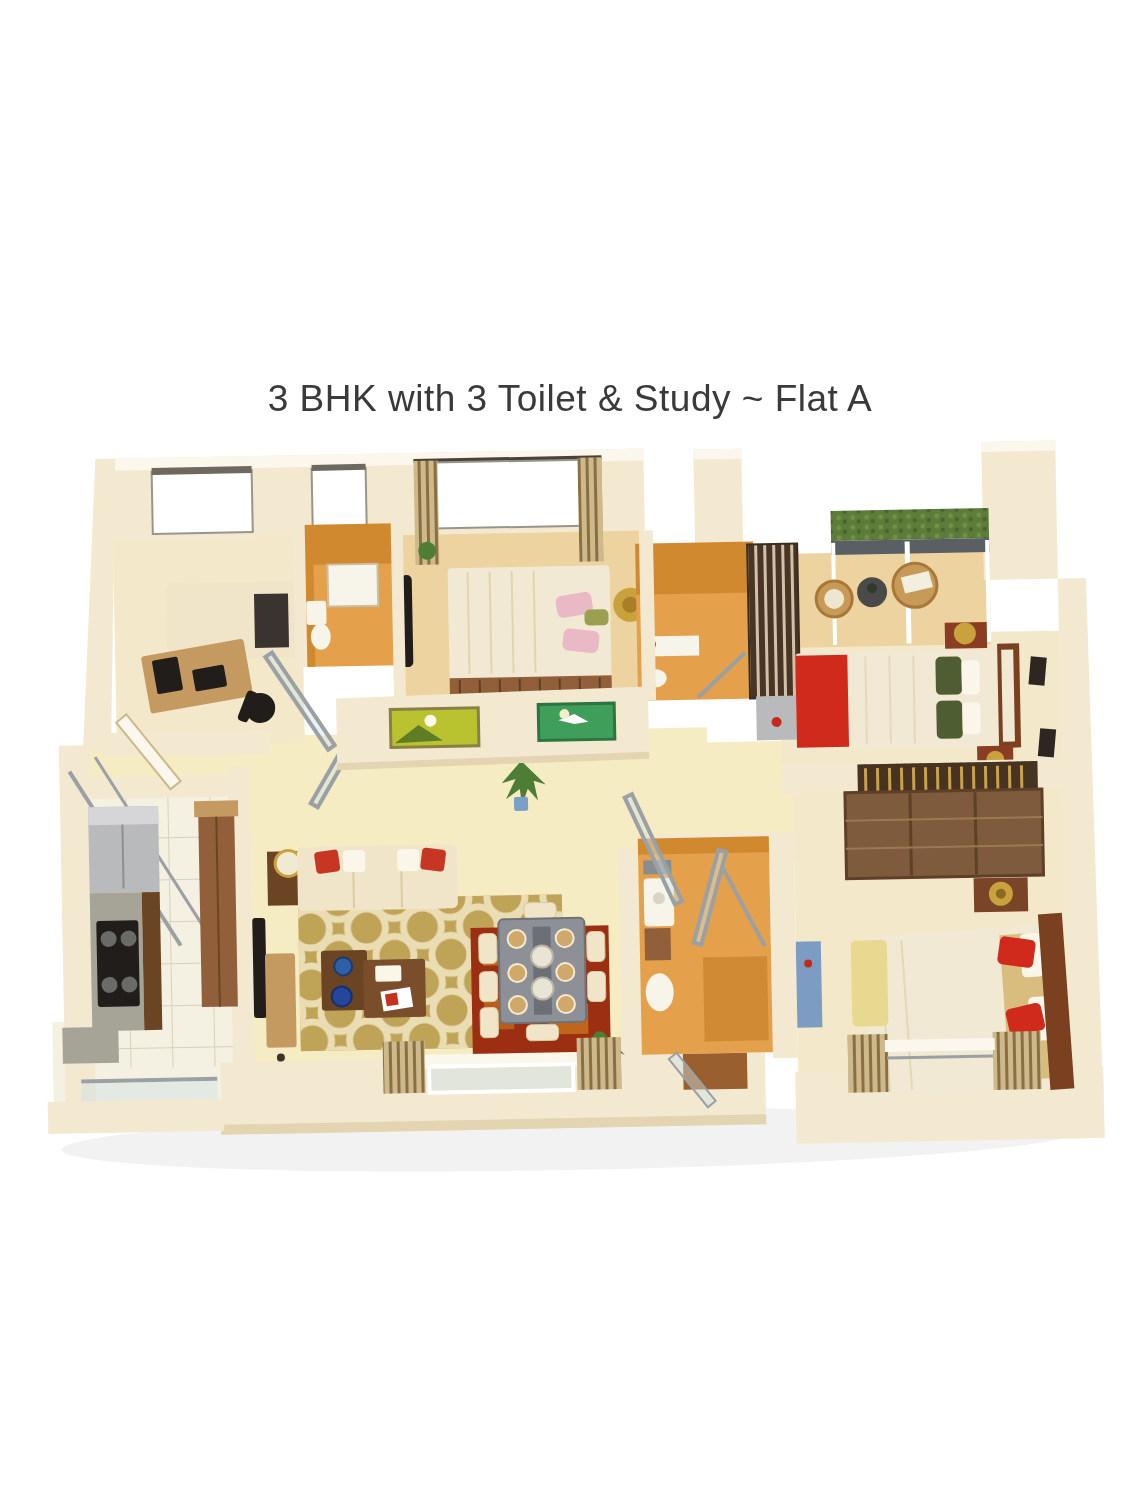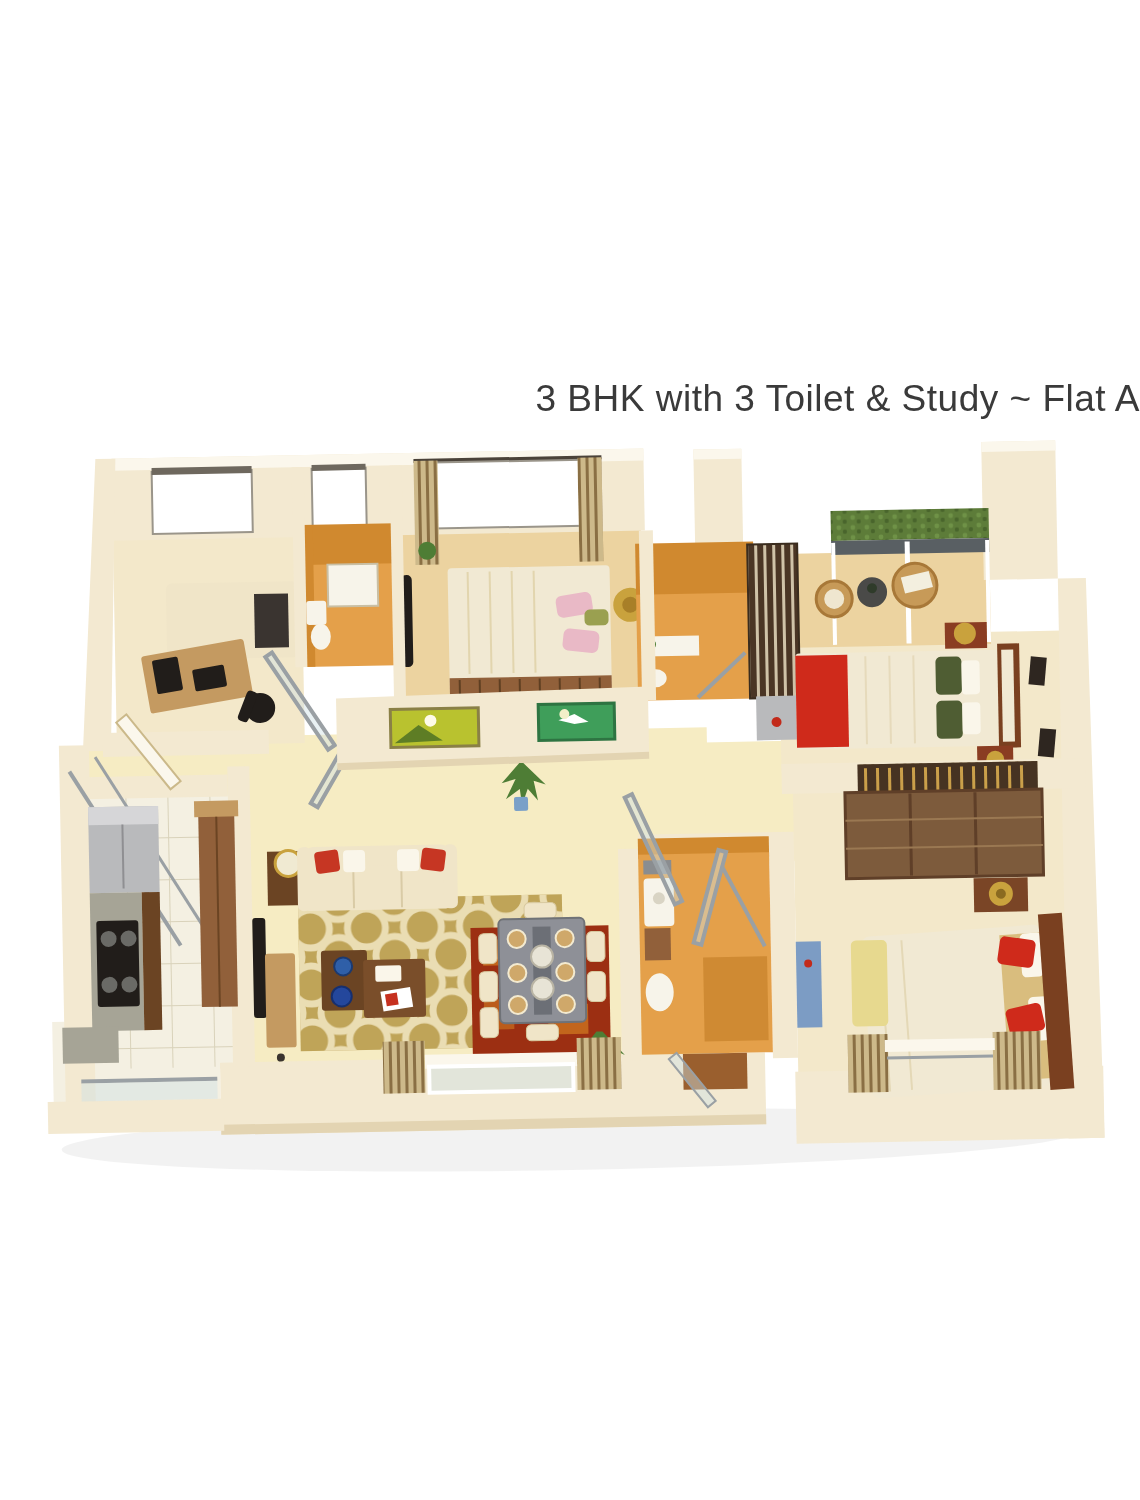--- a/index.html
+++ b/index.html
@@ -1,18 +1,18 @@
 <!DOCTYPE html>
 <html style="--background: #ffffff; --title_color: #3a3a3a; --wall_face: #f3e9d1; --wall_shade: #e3d4b2; --wall_top: #fbf7ec; --floor_hall: #f6ecc3; --floor_warm: #ecd3a0; --floor_cream: #f3e8ca; --floor_tile: #f4f0e2; --tile_line: #d9d2ba; --toilet_wall: #d0892f; --toilet_floor: #e4a04a; --toilet_floor_dark: #cf8a33; --rug_olive: #bfa458; --rug_pattern: #efe3bd; --rug_red: #9c2f12; --rug_red_sq: #c96f1f; --sofa_cream: #f0e5c8; --pillow_red: #c63623; --pillow_white: #faf6ea; --wood_dark: #6b4423; --wood_mid: #91603a; --wood_light: #c49a61; --bed_duvet: #f1e9d3; --bed_tan: #d9bd7e; --red_accent: #cf2a1b; --green_pillow: #4f5d33; --wardrobe: #7d5b3c; --headboard: #7a4020; --bench_yellow: #e7d98f; --tv_black: #211d1a; --steel: #b9babc; --granite: #a6a496; --glass: #cfe0e4; --frame_metal: #9aa0a4; --hedge: #5d7c39; --rail_dark: #595f63; --wicker: #c79a58; --gold: #c9a23d; --curtain: #cdb98a; --curtain_dark: #8a6f44; --plant: #4e7d35; --painting_yellow: #b9c22f; --painting_green: #3f9e5a; --blue_cabinet: #7c9cc4; --basin_white: #f7f4ea;"><head>
 <meta charset="utf-8">
 <style>
   html,body{margin:0;padding:0;background:#ffffff;}
   .page{position:relative;width:1140px;height:1500px;background:var(--background,#fff);overflow:hidden;
         font-family:"Liberation Sans","DejaVu Sans",sans-serif;}
-  .plan-title{position:absolute;top:378px;left:0;width:100%;text-align:right;
+  .plan-title{position:absolute;top:378px;left:0;width:100%;text-align:center;
       font-size:37px;font-weight:500;letter-spacing:.5px;color:var(--title_color,#3a3a3a);}
   svg{position:absolute;top:0;left:0;}
   
   .wall{fill:var(--wall_face);}         .walltop{fill:var(--wall_top);}
   .wallshade{fill:var(--wall_shade);}   .floor-hall{fill:var(--floor_hall);}
   .floor-warm{fill:var(--floor_warm);}  .floor-cream{fill:var(--floor_cream);}
   .floor-tile{fill:var(--floor_tile);}
   .twall{fill:var(--toilet_wall);}      .tfloor{fill:var(--toilet_floor);}
   .tfloordark{fill:var(--toilet_floor_dark);}
   .rug{fill:var(--rug_olive);}          .rugred{fill:var(--rug_red);}

